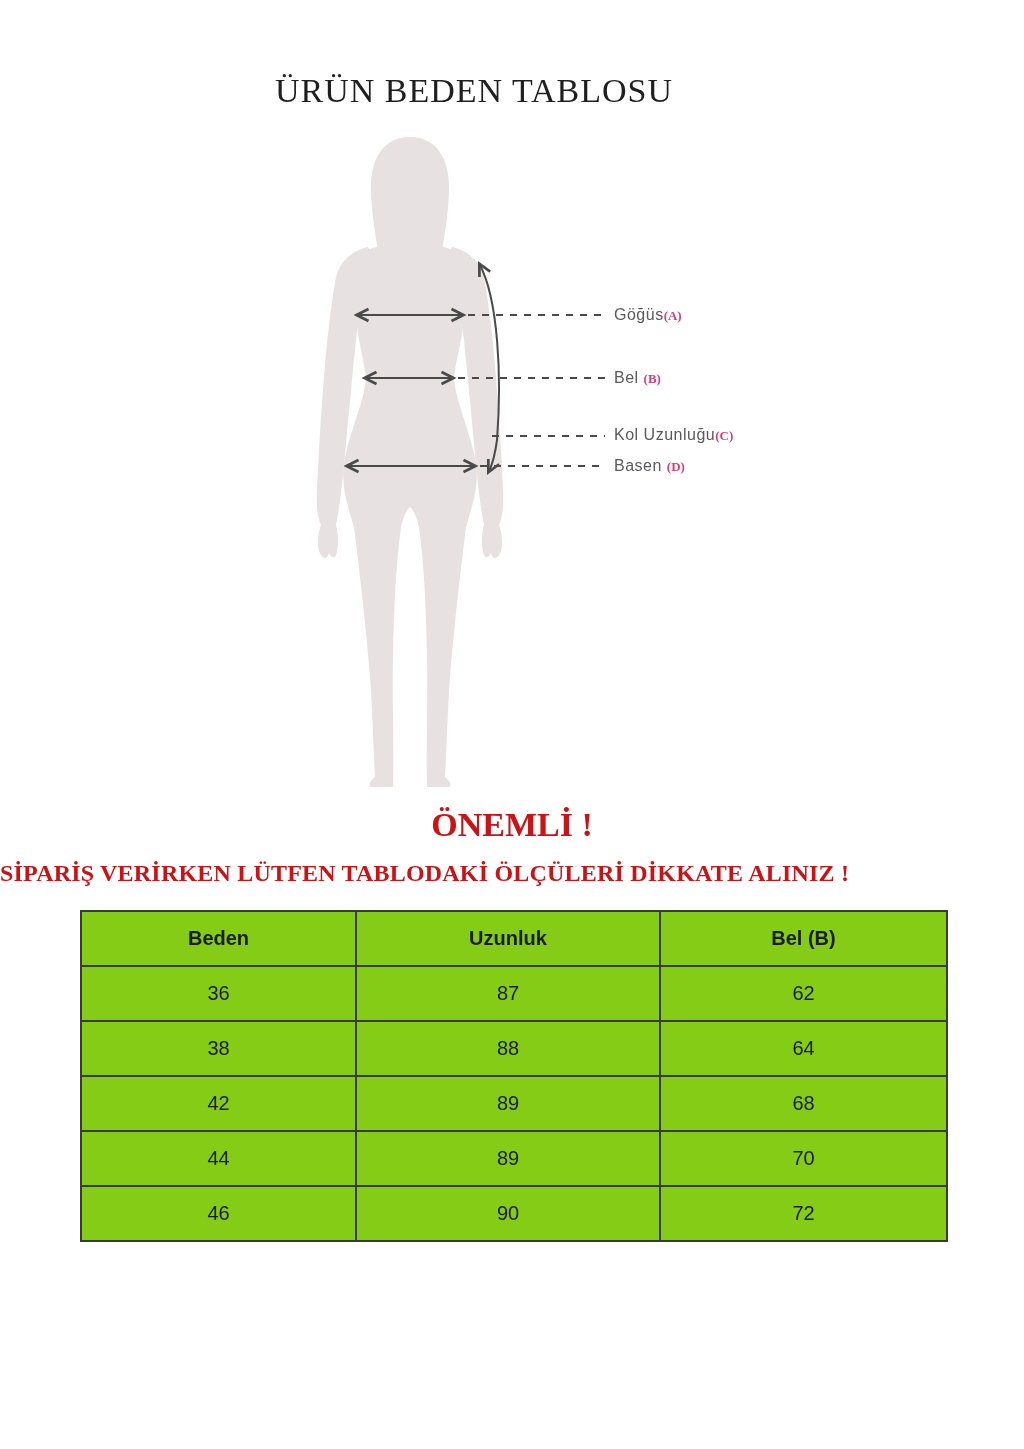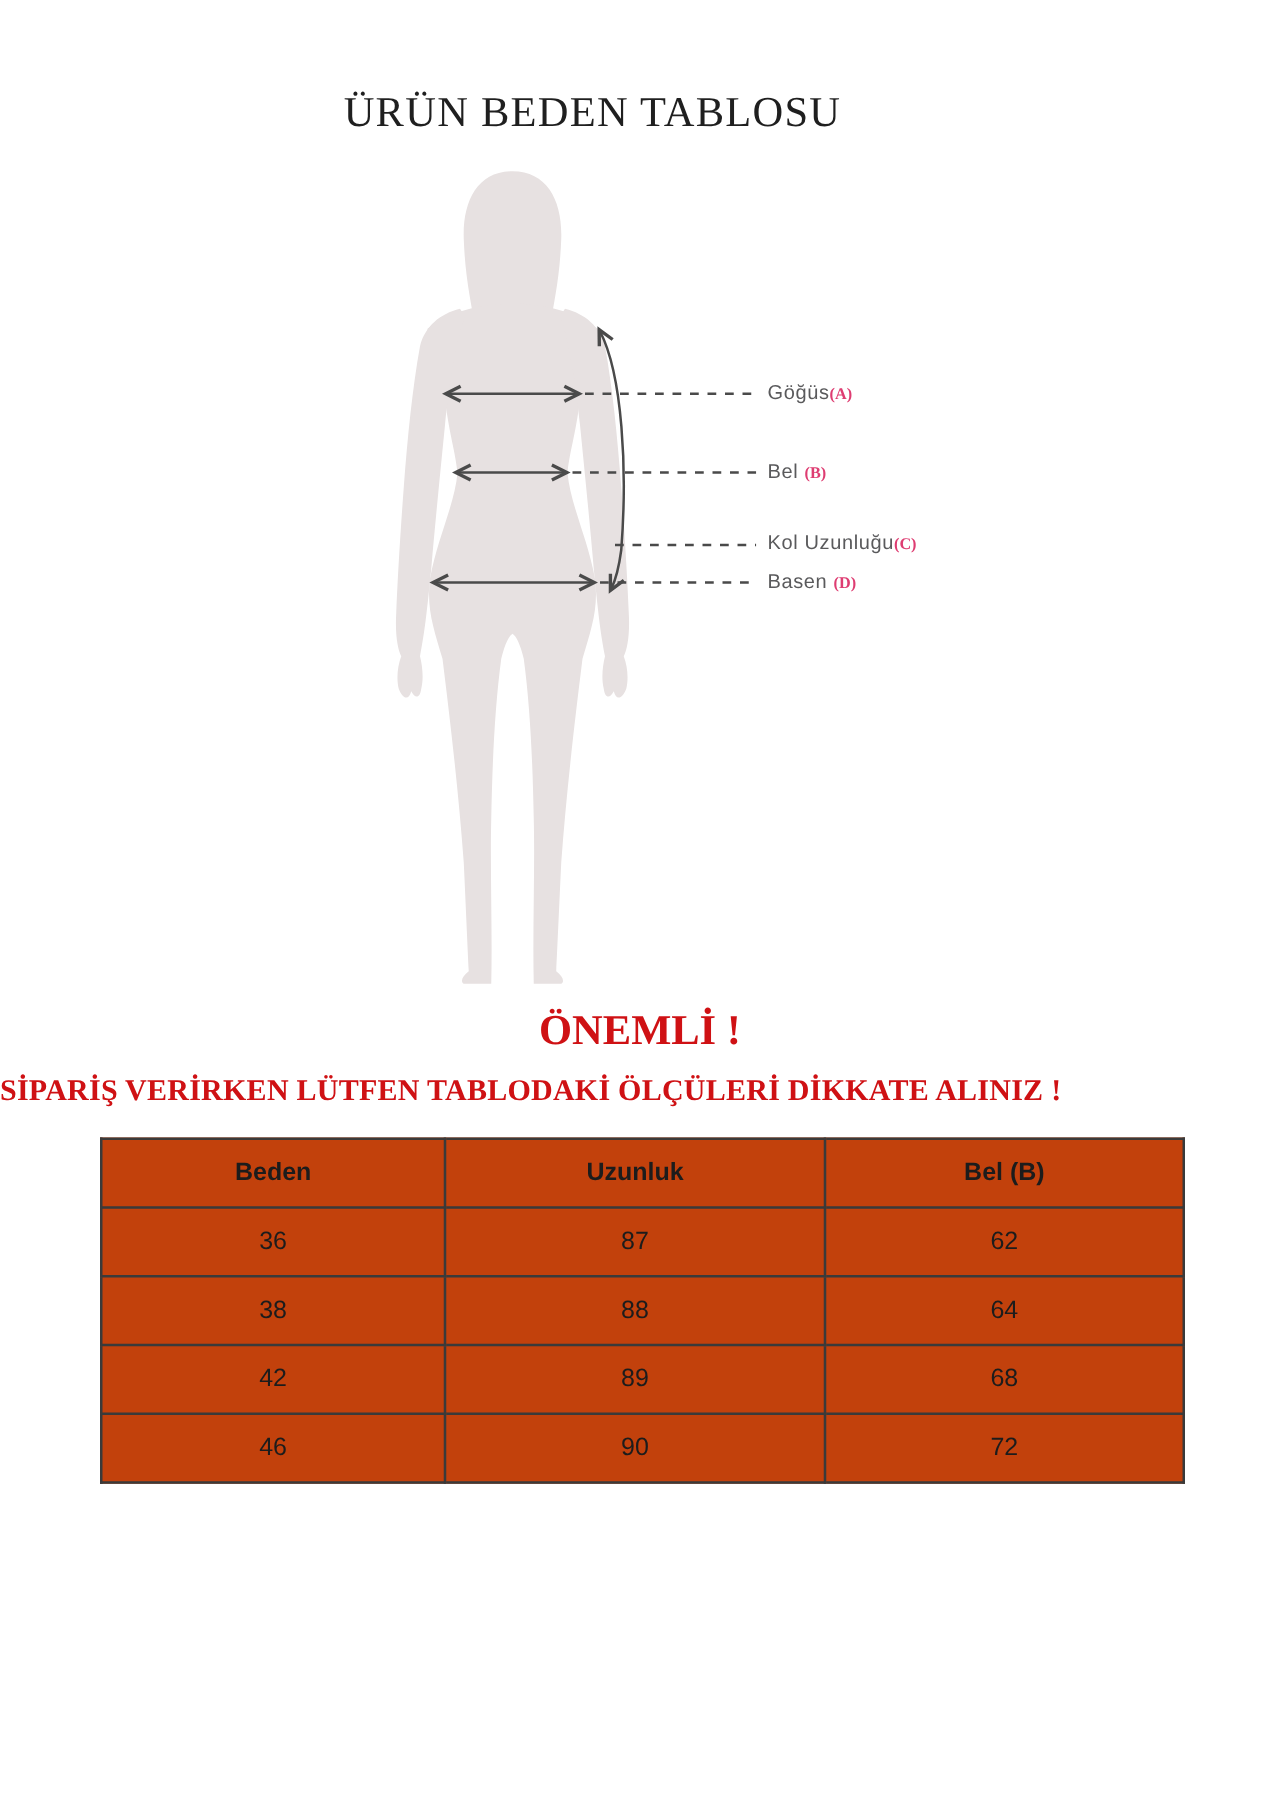--- a/index.html
+++ b/index.html
@@ -25,21 +25,21 @@
     position:absolute;top:806px;left:0;width:1024px;text-align:center;
     font-family:"Liberation Serif", serif;font-weight:700;font-size:34px;
   }
   .warning-message{
     position:absolute;top:860px;left:0;width:1024px;
     font-family:"Liberation Serif", serif;font-weight:700;font-size:24px;
     letter-spacing:0.2px;
   }
   table.size-table{
     position:absolute;left:80px;top:910px;width:866px;
-    border-collapse:collapse;table-layout:fixed;background:#c2410c;
+    border-collapse:collapse;table-layout:fixed;background:#84cc16;
   }
   table.size-table th, table.size-table td{
     border:2px solid #3a3a3a;text-align:center;vertical-align:middle;
     height:53px;font-size:20px;color:#1c1c1c;padding:0;
   }
   table.size-table th{font-weight:700;}
   table.size-table td{font-weight:400;}
   .col-beden{width:275px;}
   .col-uzunluk{width:304px;}
   .col-bel{width:287px;}
@@ -170,18 +170,23 @@
         <td>38</td>
         <td>88</td>
         <td>64</td>
       </tr>
       <tr>
         <td>42</td>
         <td>89</td>
         <td>68</td>
       </tr>
       <tr>
+        <td>44</td>
+        <td>89</td>
+        <td>70</td>
+      </tr>
+      <tr>
         <td>46</td>
         <td>90</td>
         <td>72</td>
       </tr>
     </tbody>
 </table>
 
 </body></html>

